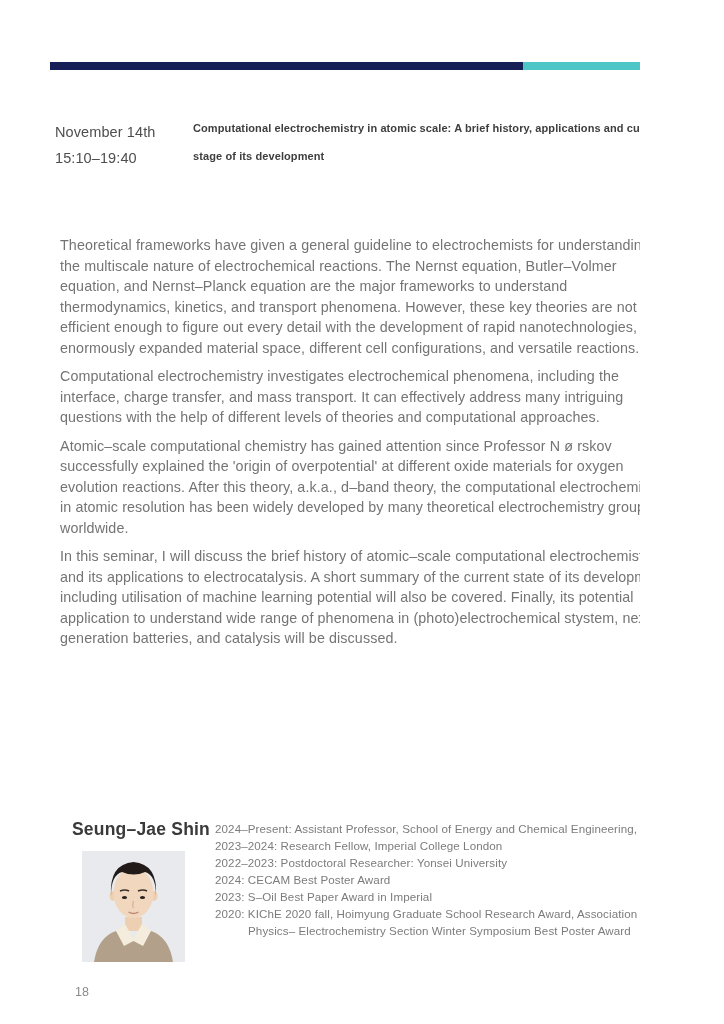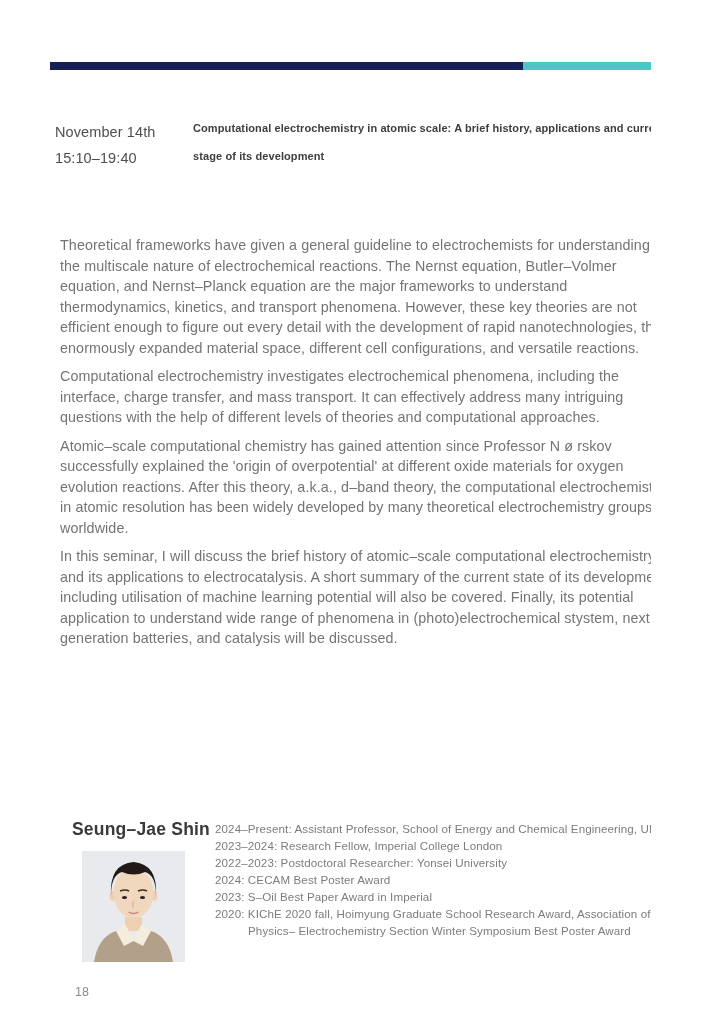--- a/index.html
+++ b/index.html
@@ -3,21 +3,20 @@
 <meta charset="utf-8">
 <style>
   html, body { margin: 0; padding: 0; background: #ffffff; }
   .page {
     position: relative;
     width: 640px;
     height: 1024px;
     background: #ffffff;
     font-family: "Liberation Sans", sans-serif;
     overflow: hidden;
-    padding-left: 11px;
   }
   .top-bar {
     position: absolute;
     left: 50px; top: 62px;
     width: 627px; height: 8px;
     display: flex;
   }
   .bar-navy { width: 473px; height: 100%; background: var(--bar-navy, #171f57); }
   .bar-teal { flex: 1; height: 100%; background: var(--bar-teal, #4ec6c8); }
 

